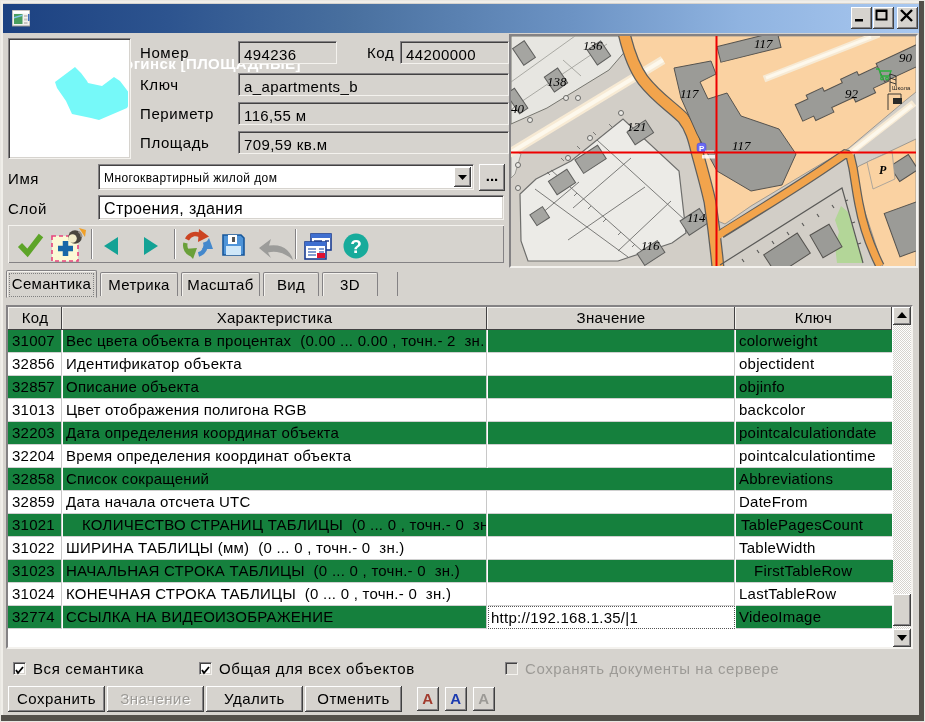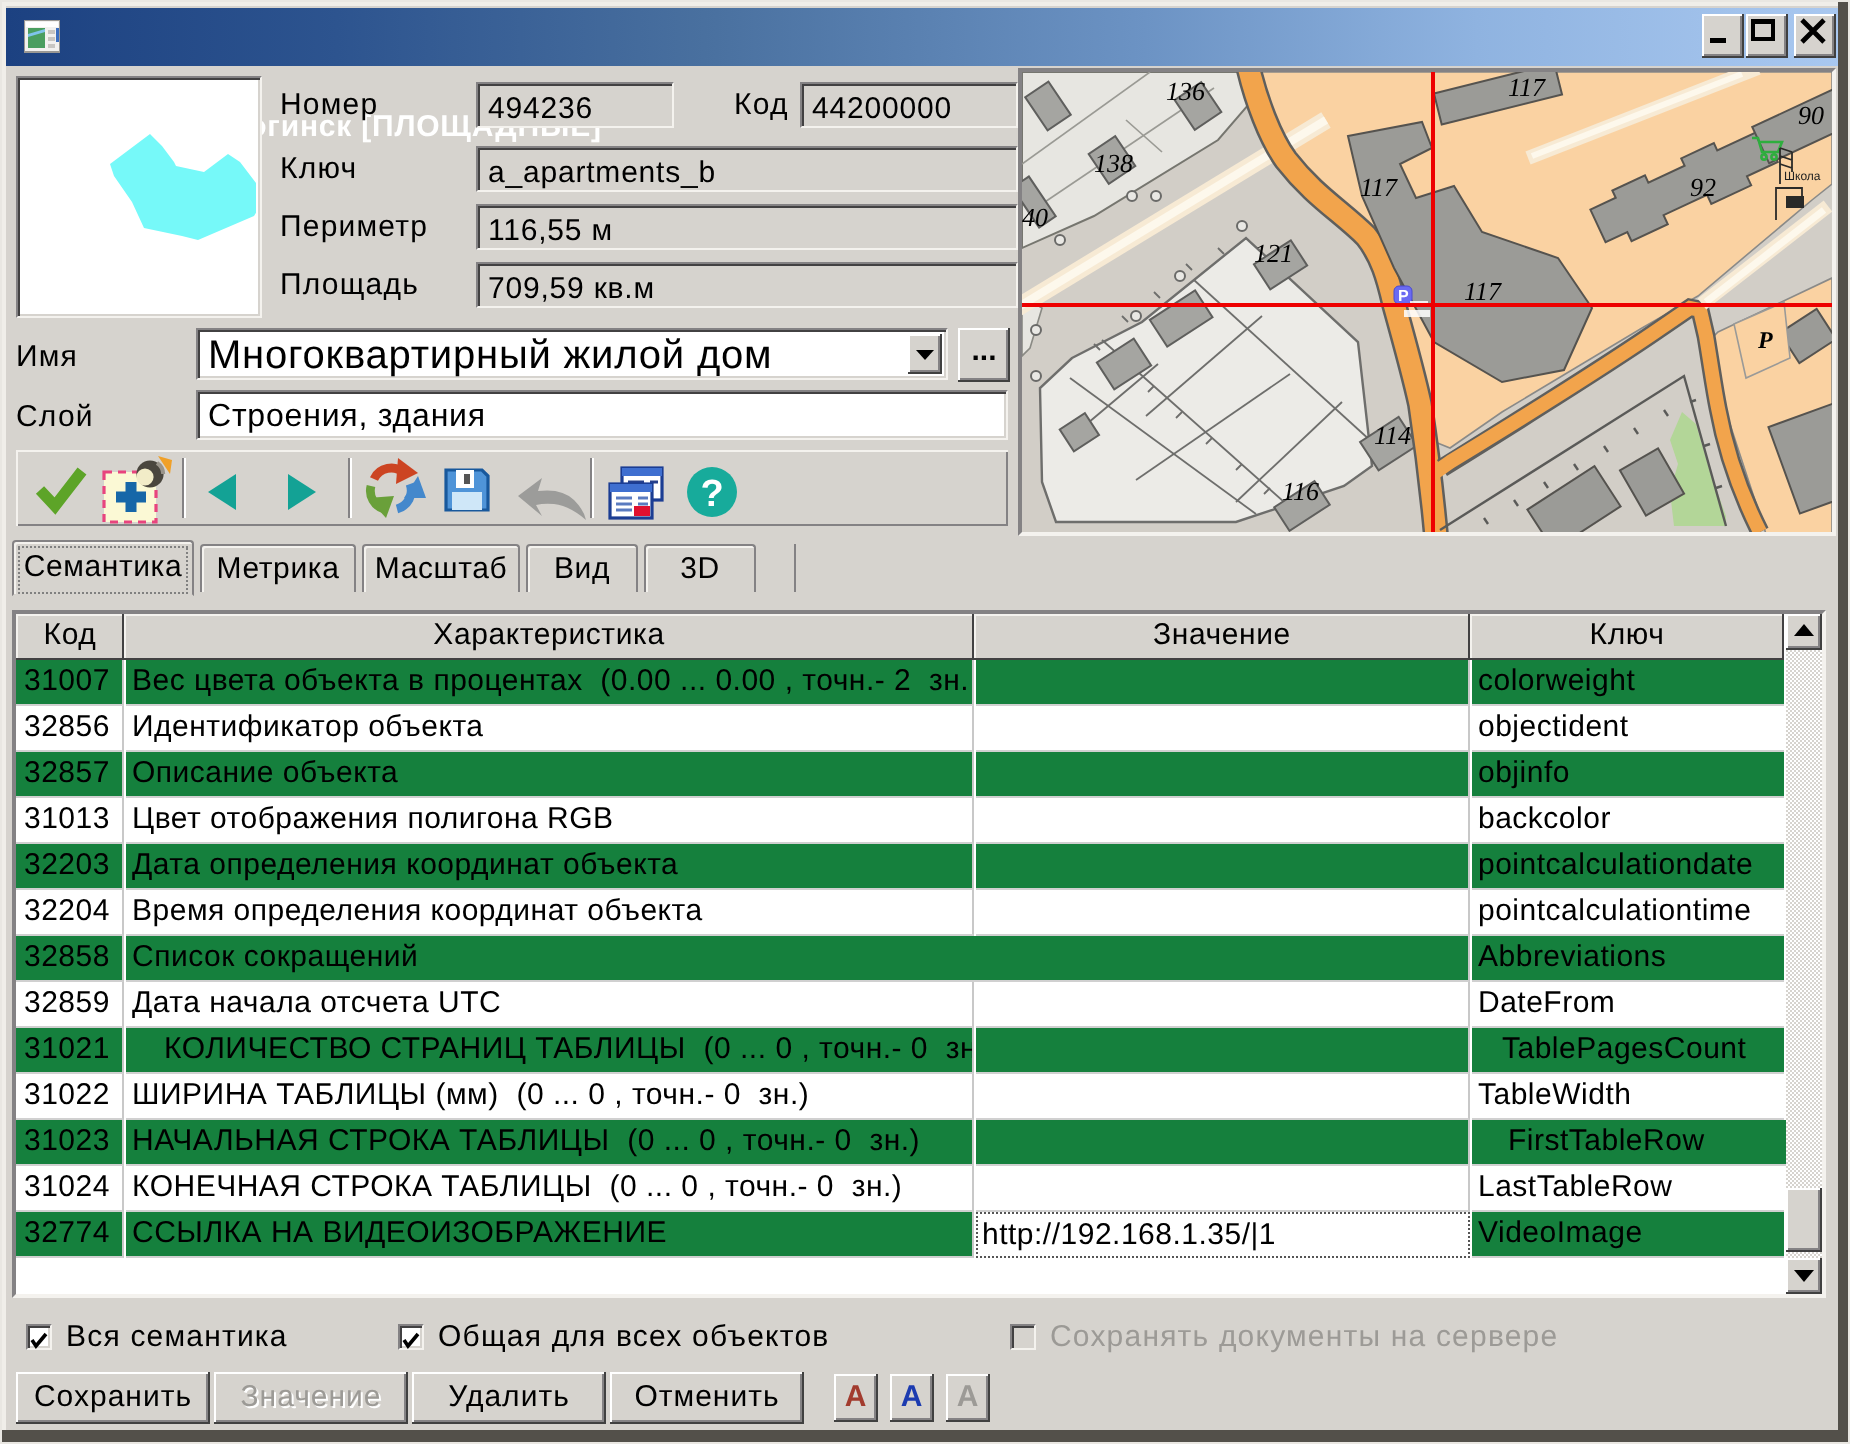--- a/index.html
+++ b/index.html
@@ -60,21 +60,21 @@
 <div class="lbl" style="left:140px;top:76px">Ключ</div>
 <div class="lbl" style="left:140px;top:105px">Периметр</div>
 <div class="lbl" style="left:140px;top:134px">Площадь</div>
 <div class="field sunk" style="left:238px;top:41px;width:99px;height:23px">494236</div>
 <div class="field sunk" style="left:400px;top:41px;width:109px;height:23px">44200000</div>
 <div class="field sunk" style="left:238px;top:73px;width:271px;height:23px">a_apartments_b</div>
 <div class="field sunk" style="left:238px;top:102px;width:271px;height:23px">116,55 м</div>
 <div class="field sunk" style="left:238px;top:131px;width:271px;height:23px">709,59 кв.м</div>
 
 <div class="lbl" style="left:8px;top:170px">Имя</div>
-<div class="field sunk white" style="left:98px;top:164px;width:376px;height:26px;padding-top:3px;font-size:20px">Многоквартирный жилой дом</div>
+<div class="field sunk white" style="left:98px;top:164px;width:376px;height:26px;padding-top:3px;font-size:12px">Многоквартирный жилой дом</div>
 <div class="abs btn3d" style="left:454px;top:167px;width:17px;height:20px"><svg width="17" height="20">
       <polygon points="4,8 13,8 8.5,13" fill="#000"></polygon>
     </svg></div>
 <div class="abs btn3d" style="left:479px;top:164px;width:26px;height:27px;text-align:center;font-weight:bold;line-height:24px;font-size:15px">...</div>
 <div class="lbl" style="left:8px;top:200px">Слой</div>
 <div class="field sunk white" style="left:98px;top:195px;width:406px;height:25px;padding-top:2px;font-size:16px">Строения, здания</div>
 
 <div class="abs" style="left:8px;top:225px;width:496px;height:38px;background:#d6d3ce;box-shadow:inset 1px 1px 0 #f4f2ee,inset -1px -1px 0 #848284;"></div>
 <svg class="abs" style="left:8px;top:225px" width="496" height="38" viewBox="0 0 496 38">
 
@@ -178,21 +178,21 @@
     <div class="cell row-a" style="left:63px;top:468px;width:473px;height:23px;padding-left:3px;border-bottom:1px solid #d0d0d0;border-right:1px solid #c8c8c8">Список сокращений</div>
     <div class="cell row-a" style="left:488px;top:468px;width:247px;height:23px;padding-left:2px;border-bottom:1px solid #d0d0d0;border-right:1px solid #c8c8c8;"></div>
     <div class="cell row-a" style="left:736px;top:468px;width:156px;height:23px;padding-left:3px;border-bottom:1px solid #d0d0d0">Abbreviations</div>
     <div class="cell row-b" style="left:8px;top:491px;width:54px;height:23px;padding-left:4px;border-bottom:1px solid #d0d0d0;border-right:1px solid #c8c8c8">32859</div>
     <div class="cell row-b" style="left:63px;top:491px;width:424px;height:23px;padding-left:3px;border-bottom:1px solid #d0d0d0;border-right:1px solid #c8c8c8">Дата начала отсчета UTC</div>
     <div class="cell row-b" style="left:488px;top:491px;width:247px;height:23px;padding-left:2px;border-bottom:1px solid #d0d0d0;border-right:1px solid #c8c8c8;"></div>
     <div class="cell row-b" style="left:736px;top:491px;width:156px;height:23px;padding-left:3px;border-bottom:1px solid #d0d0d0">DateFrom</div>
     <div class="cell row-a" style="left:8px;top:514px;width:54px;height:23px;padding-left:4px;border-bottom:1px solid #d0d0d0;border-right:1px solid #c8c8c8">31021</div>
     <div class="cell row-a" style="left:63px;top:514px;width:424px;height:23px;padding-left:19px;border-bottom:1px solid #d0d0d0;border-right:1px solid #c8c8c8">КОЛИЧЕСТВО СТРАНИЦ ТАБЛИЦЫ  (0 ... 0 , точн.- 0  зн</div>
     <div class="cell row-a" style="left:488px;top:514px;width:247px;height:23px;padding-left:2px;border-bottom:1px solid #d0d0d0;border-right:1px solid #c8c8c8;"></div>
-    <div class="cell row-a" style="left:736px;top:514px;width:156px;height:23px;padding-left:15px;border-bottom:1px solid #d0d0d0">TablePagesCount</div>
+    <div class="cell row-a" style="left:736px;top:514px;width:156px;height:23px;padding-left:5px;border-bottom:1px solid #d0d0d0">TablePagesCount</div>
     <div class="cell row-b" style="left:8px;top:537px;width:54px;height:23px;padding-left:4px;border-bottom:1px solid #d0d0d0;border-right:1px solid #c8c8c8">31022</div>
     <div class="cell row-b" style="left:63px;top:537px;width:424px;height:23px;padding-left:3px;border-bottom:1px solid #d0d0d0;border-right:1px solid #c8c8c8">ШИРИНА ТАБЛИЦЫ (мм)  (0 ... 0 , точн.- 0  зн.)</div>
     <div class="cell row-b" style="left:488px;top:537px;width:247px;height:23px;padding-left:2px;border-bottom:1px solid #d0d0d0;border-right:1px solid #c8c8c8;"></div>
     <div class="cell row-b" style="left:736px;top:537px;width:156px;height:23px;padding-left:3px;border-bottom:1px solid #d0d0d0">TableWidth</div>
     <div class="cell row-a" style="left:8px;top:560px;width:54px;height:23px;padding-left:4px;border-bottom:1px solid #d0d0d0;border-right:1px solid #c8c8c8">31023</div>
     <div class="cell row-a" style="left:63px;top:560px;width:424px;height:23px;padding-left:3px;border-bottom:1px solid #d0d0d0;border-right:1px solid #c8c8c8">НАЧАЛЬНАЯ СТРОКА ТАБЛИЦЫ  (0 ... 0 , точн.- 0  зн.)</div>
     <div class="cell row-a" style="left:488px;top:560px;width:247px;height:23px;padding-left:2px;border-bottom:1px solid #d0d0d0;border-right:1px solid #c8c8c8;"></div>
     <div class="cell row-a" style="left:736px;top:560px;width:164px;height:23px;padding-left:18px;border-bottom:1px solid #d0d0d0">FirstTableRow</div>
     <div class="cell row-b" style="left:8px;top:583px;width:54px;height:23px;padding-left:4px;border-bottom:1px solid #d0d0d0;border-right:1px solid #c8c8c8">31024</div>
     <div class="cell row-b" style="left:63px;top:583px;width:424px;height:23px;padding-left:3px;border-bottom:1px solid #d0d0d0;border-right:1px solid #c8c8c8">КОНЕЧНАЯ СТРОКА ТАБЛИЦЫ  (0 ... 0 , точн.- 0  зн.)</div>

